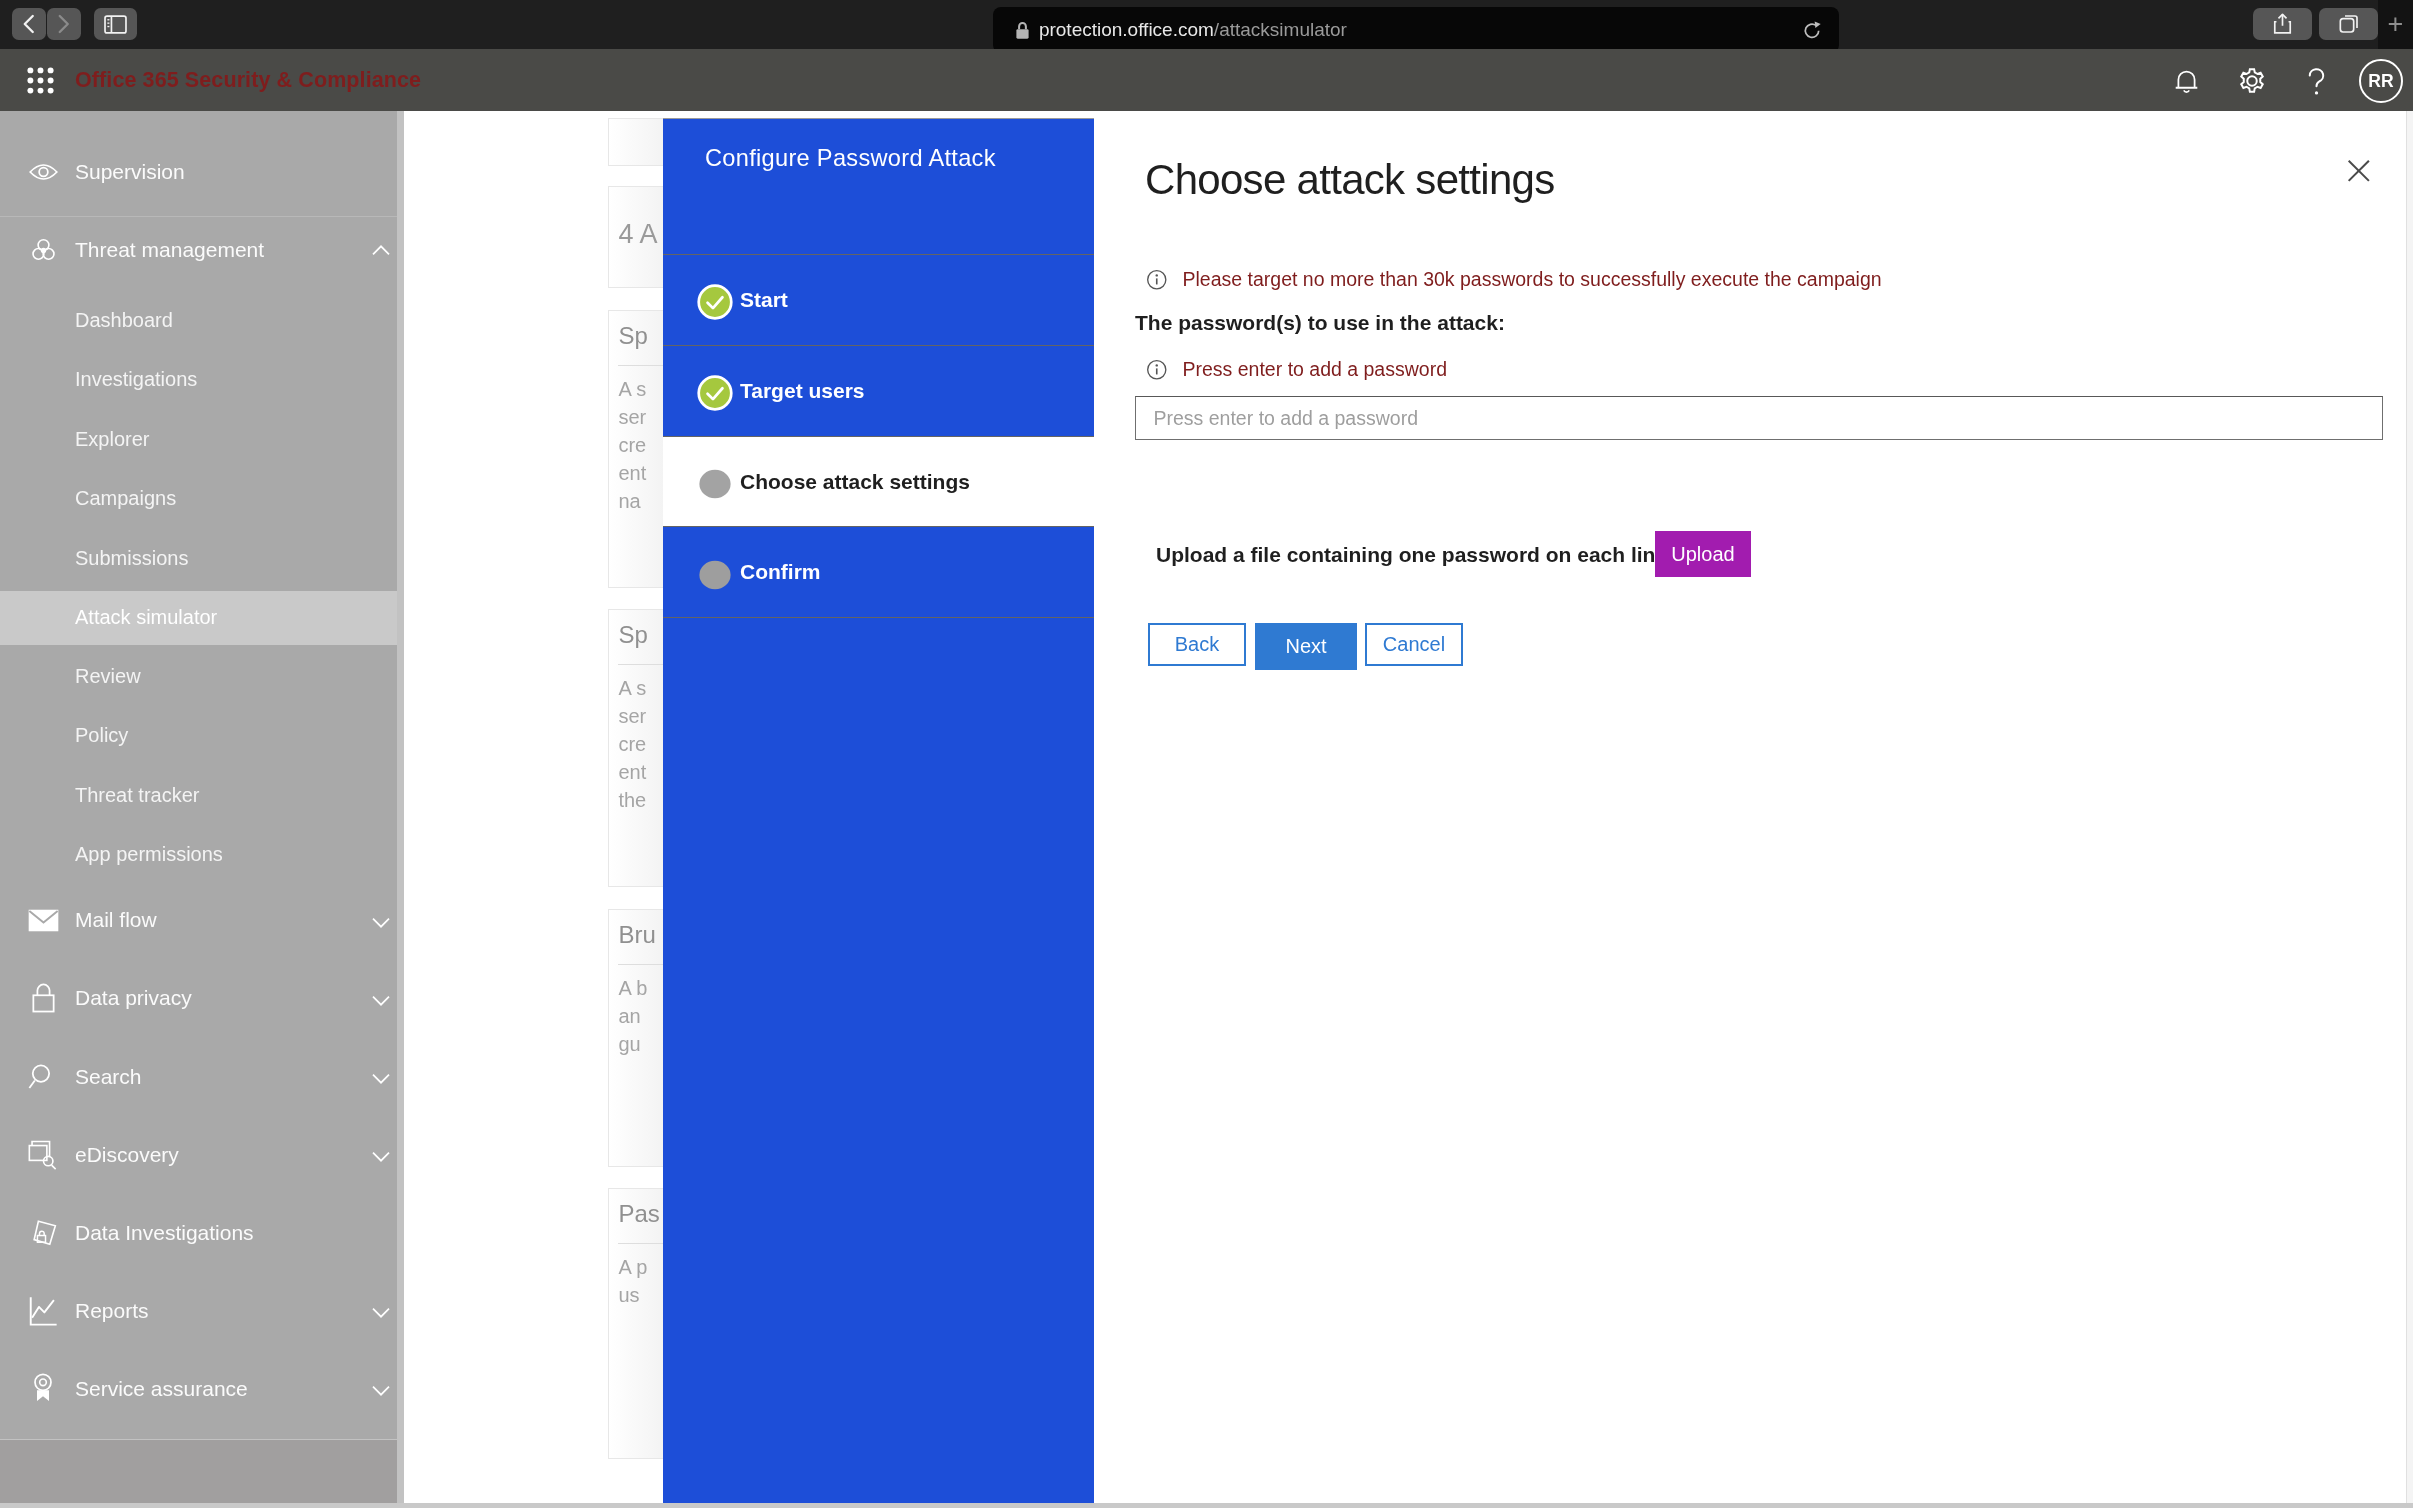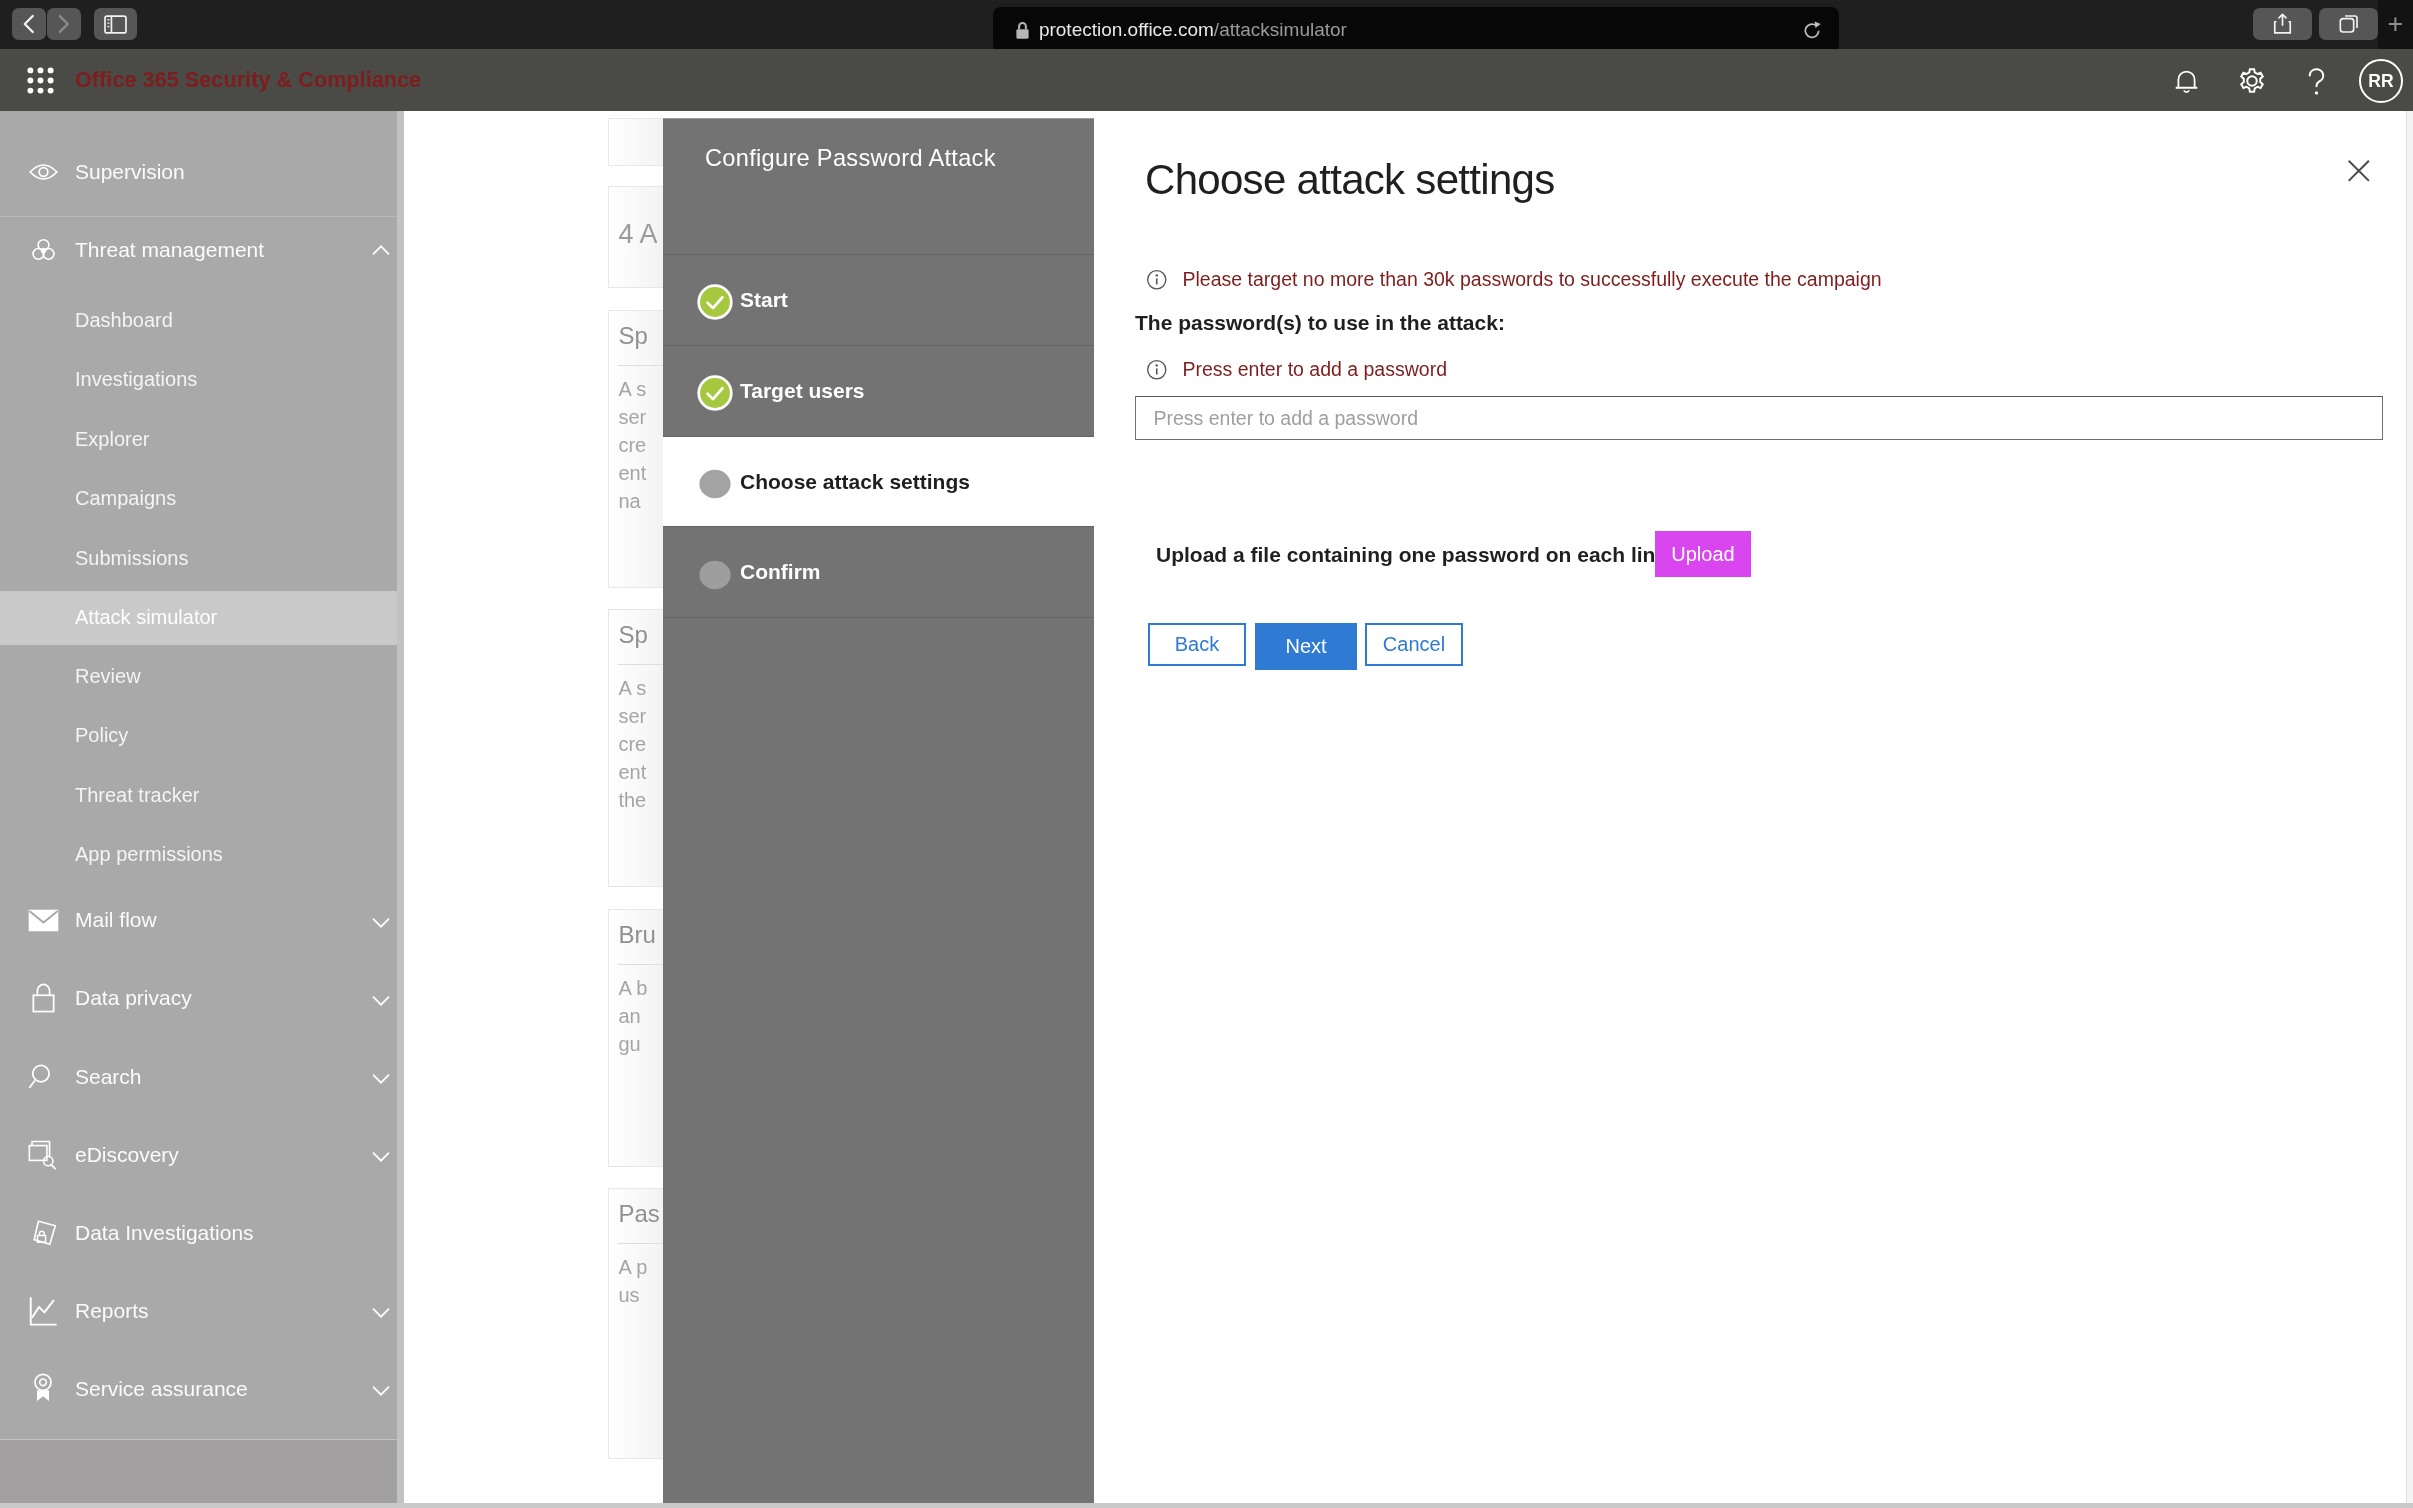--- a/index.html
+++ b/index.html
@@ -32,36 +32,36 @@
   .side-scroll{position:absolute;left:397px;top:0;width:7.4px;height:1397px;background:#c2c2c2;}
   
   .pagecol{left:404px;top:111px;width:259px;height:1392px;background:#ffffff;}
   .sliver{position:absolute;left:204px;width:55px;background:linear-gradient(90deg,#ffffff,#f3f3f3);
           border-left:0.7px solid #e7e7e7;border-top:0.7px solid #e7e7e7;border-bottom:0.7px solid #e7e7e7;
           overflow:hidden;color:#9b9b9b;}
   .sliver .t{font-size:24px;color:#909090;margin:10.8px 0 0 9.4px;white-space:nowrap;}
   .sliver hr{border:none;border-top:1.3px solid #dedede;margin:15px 0 9.4px 9.4px;width:81px;}
   .sliver .l{font-size:20px;color:#a5a5a5;line-height:28px;margin-left:9.4px;white-space:nowrap;}
   
-  .wizard{left:663px;top:118px;width:431px;height:1385px;background:#737373;border-top:1.3px solid #9a9a9a;}
+  .wizard{left:663px;top:118px;width:431px;height:1385px;background:#1d4ed8;border-top:1.3px solid #9a9a9a;}
   .wiz-title{position:absolute;left:42px;top:25.6px;color:#ffffff;font-size:23.6px;font-weight:300;letter-spacing:0.3px;}
   .wiz-row{position:absolute;left:0;width:431px;height:90px;border-top:0.7px solid #646464;display:flex;align-items:center;}
   .wiz-label{margin-left:77px;color:#ffffff;font-size:21px;font-weight:700;}
   .wiz-active{background:#ffffff;}
   .wiz-active .wiz-label{color:#1f1f1f;}
   .stepdot{position:absolute;left:696px;width:38px;height:38px;}
   
   .main{left:1094px;top:111px;width:1319px;height:1392px;background:#ffffff;}
   .h1{position:absolute;left:1145px;top:156px;font-size:42px;font-weight:300;color:#1f1f1f;letter-spacing:-0.7px;}
   .inforow{position:absolute;display:flex;align-items:center;color:#7f1d1d;font-size:19.5px;}
   .boldlbl{position:absolute;color:#1f1f1f;font-size:21px;font-weight:700;}
   .pwinput{position:absolute;left:1135px;top:396px;width:1228px;height:42px;border:1.3px solid #6f6f6f;border-top-color:#585858;
            font-size:19.5px;color:#333;padding:0 0 0 17.5px;outline:none;background:#fff;}
   .pwinput::placeholder{color:#9e9e9e;}
-  .btn-upload{position:absolute;left:1655px;top:531px;width:96px;height:46px;background:#d946ef;color:#fff;
+  .btn-upload{position:absolute;left:1655px;top:531px;width:96px;height:46px;background:#a21caf;color:#fff;
               font-size:20px;border:none;display:flex;align-items:center;justify-content:center;}
   .btn-outline{position:absolute;top:623px;width:98px;height:43px;background:#fff;border:2px solid #2f7ad2;
                color:#2f7ad2;font-size:20px;display:flex;align-items:center;justify-content:center;}
   .btn-fill{position:absolute;top:623px;width:102px;height:47px;background:#2f7ad2;border:none;color:#fff;
             font-size:20px;display:flex;align-items:center;justify-content:center;}
   .rightrail{left:2406px;top:111px;width:7.4px;height:1392px;background:#f4f4f4;border-left:0.7px solid #e0e0e0;}
   .bottombar{left:0;top:1503px;width:2413px;height:5.4px;background:#c9c9c9;}
 </style>
 </head>
 <body>

